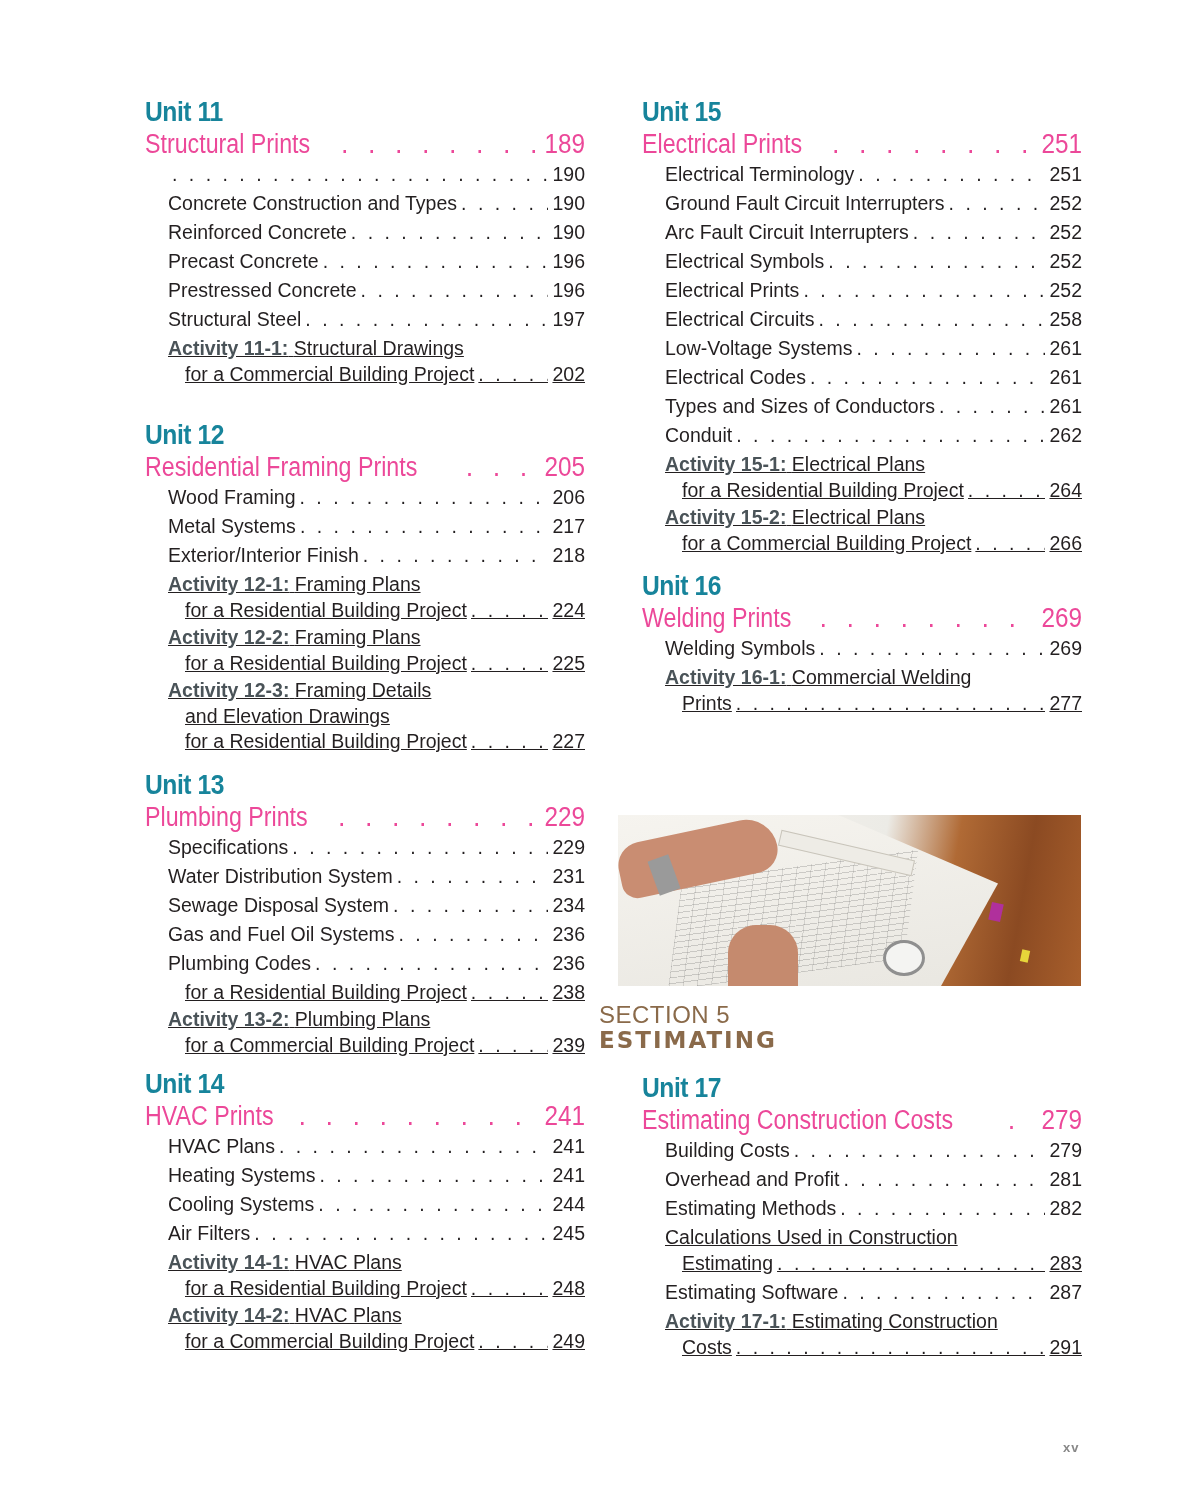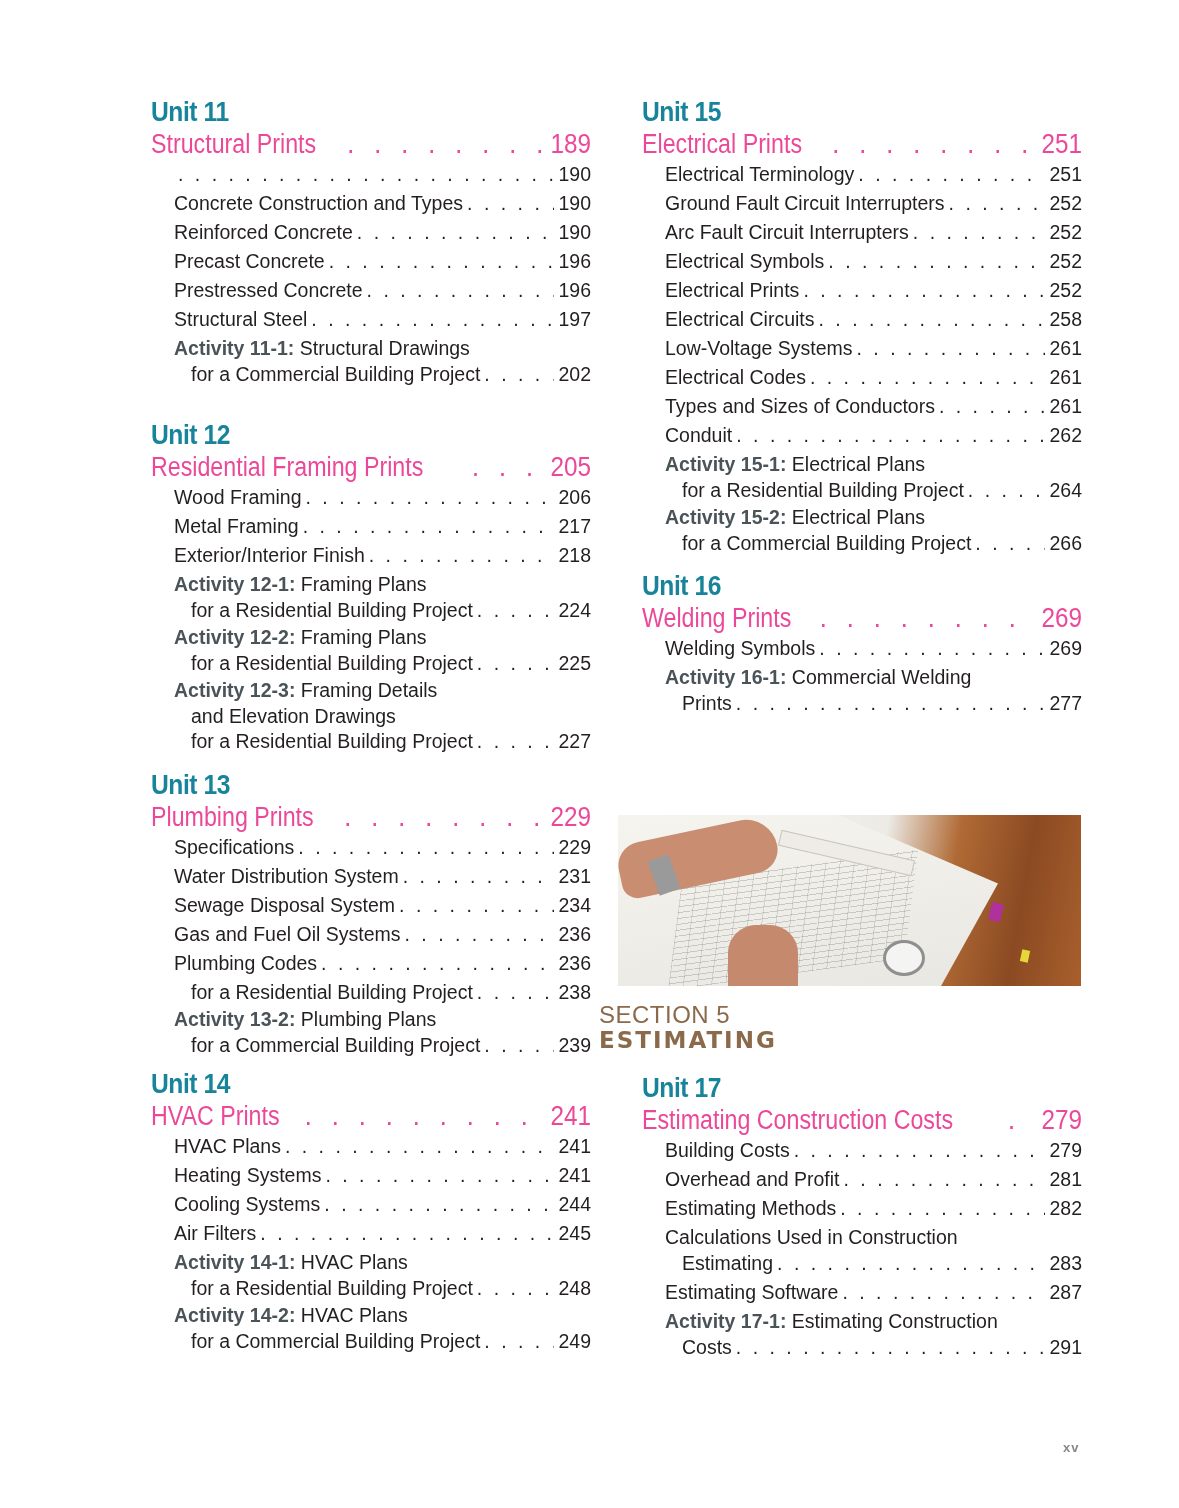--- a/index.html
+++ b/index.html
@@ -1,35 +1,35 @@
 <!DOCTYPE html>
 <html><head>
 <meta charset="utf-8">
 <style>
   html, body { margin: 0; padding: 0; background: #ffffff; }
   body { width: 1179px; height: 1508px; position: relative; overflow: hidden;
          font-family: "Liberation Sans", sans-serif; color: #231f20; }
   .col { position: absolute; top: 96px; width: 440px; }
-  .col-left { left: 151px; }
+  .col-left { left: 145px; }
   .col-right { left: 642px; }
   .unit { margin-bottom: 10px; }
   .unit-label { font-family: "Liberation Sans", sans-serif; font-weight: bold;
     color: #17849b; font-size: 28px; line-height: 32px; letter-spacing: -0.5px;
     transform: scaleX(0.88); transform-origin: left; white-space: nowrap; }
   .chapter { display: flex; align-items: baseline; color: #ec4899; font-size: 27px;
     line-height: 32px; white-space: nowrap; }
   .chapter .t { transform: scaleX(0.86); transform-origin: left; display: inline-block; }
   .dots { flex: 1; overflow: hidden; white-space: nowrap; letter-spacing: 6px; margin: 0 4px; }
   .dots::after { content: ". . . . . . . . . . . . . . . . . . . . . . . . . . . . . . . . . . . . . . . . . . . . . . . . . . . . . . . . . . . . . . . . ."; }
   .chapter .pg { transform: scaleX(0.9); transform-origin: right; display: inline-block; }
   .entry { display: flex; align-items: baseline; font-size: 19.5px; line-height: 29px;
     padding-left: 23px; white-space: nowrap; }
   .entry .dots { letter-spacing: 3px; font-size: 19.5px; }
   .entry .pg { text-align: right; }
-  .activity { padding-left: 23px; font-size: 19.5px; line-height: 25.5px; margin: 2px 0 2px 0; }
+  .activity { padding-left: 23px; font-size: 19.5px; line-height: 25.5px; margin: 2px 0 2px 0; text-decoration: underline; }
   .activity .act-label { font-weight: bold; color: #4a5358; }
   .activity .cont { padding-left: 17px; display: flex; align-items: baseline; white-space: nowrap; text-align: center; }
   .activity .cont .dots { letter-spacing: 3px; }
   .section-photo { position: absolute; left: 618px; top: 815px; width: 463px; height: 171px;
     background: linear-gradient(100deg, #e9e6e0 0%, #f1efea 35%, #ecebe6 55%, #b06a35 70%, #8b4a22 85%, #a85f2c 100%);
     overflow: hidden; }
   .section-photo .paper { position: absolute; left: 0; top: 0; width: 380px; height: 171px;
     background: linear-gradient(170deg, #f6f4ef 0%, #e9e7e1 100%);
     clip-path: polygon(0 0, 58% 0, 100% 40%, 85% 100%, 0 100%); }
   .section-photo .grid { position: absolute; left: 60px; top: 50px; width: 230px; height: 110px;
@@ -110,21 +110,21 @@
         <span class="t">Residential Framing Prints</span>
         <span class="dots"></span>
         <span class="pg">205</span>
       </div>
       <div class="entry">
         <span class="t">Wood Framing</span>
         <span class="dots"></span>
         <span class="pg">206</span>
       </div>
       <div class="entry">
-        <span class="t">Metal Framing</span>
+        <span class="t">Metal Systems</span>
         <span class="dots"></span>
         <span class="pg">217</span>
       </div>
       <div class="entry">
         <span class="t">Exterior/Interior Finish</span>
         <span class="dots"></span>
         <span class="pg">218</span>
       </div>
       <div class="activity">
         <div><span class="act-label">Activity 12-1:</span> <span>Framing Plans</span></div>

